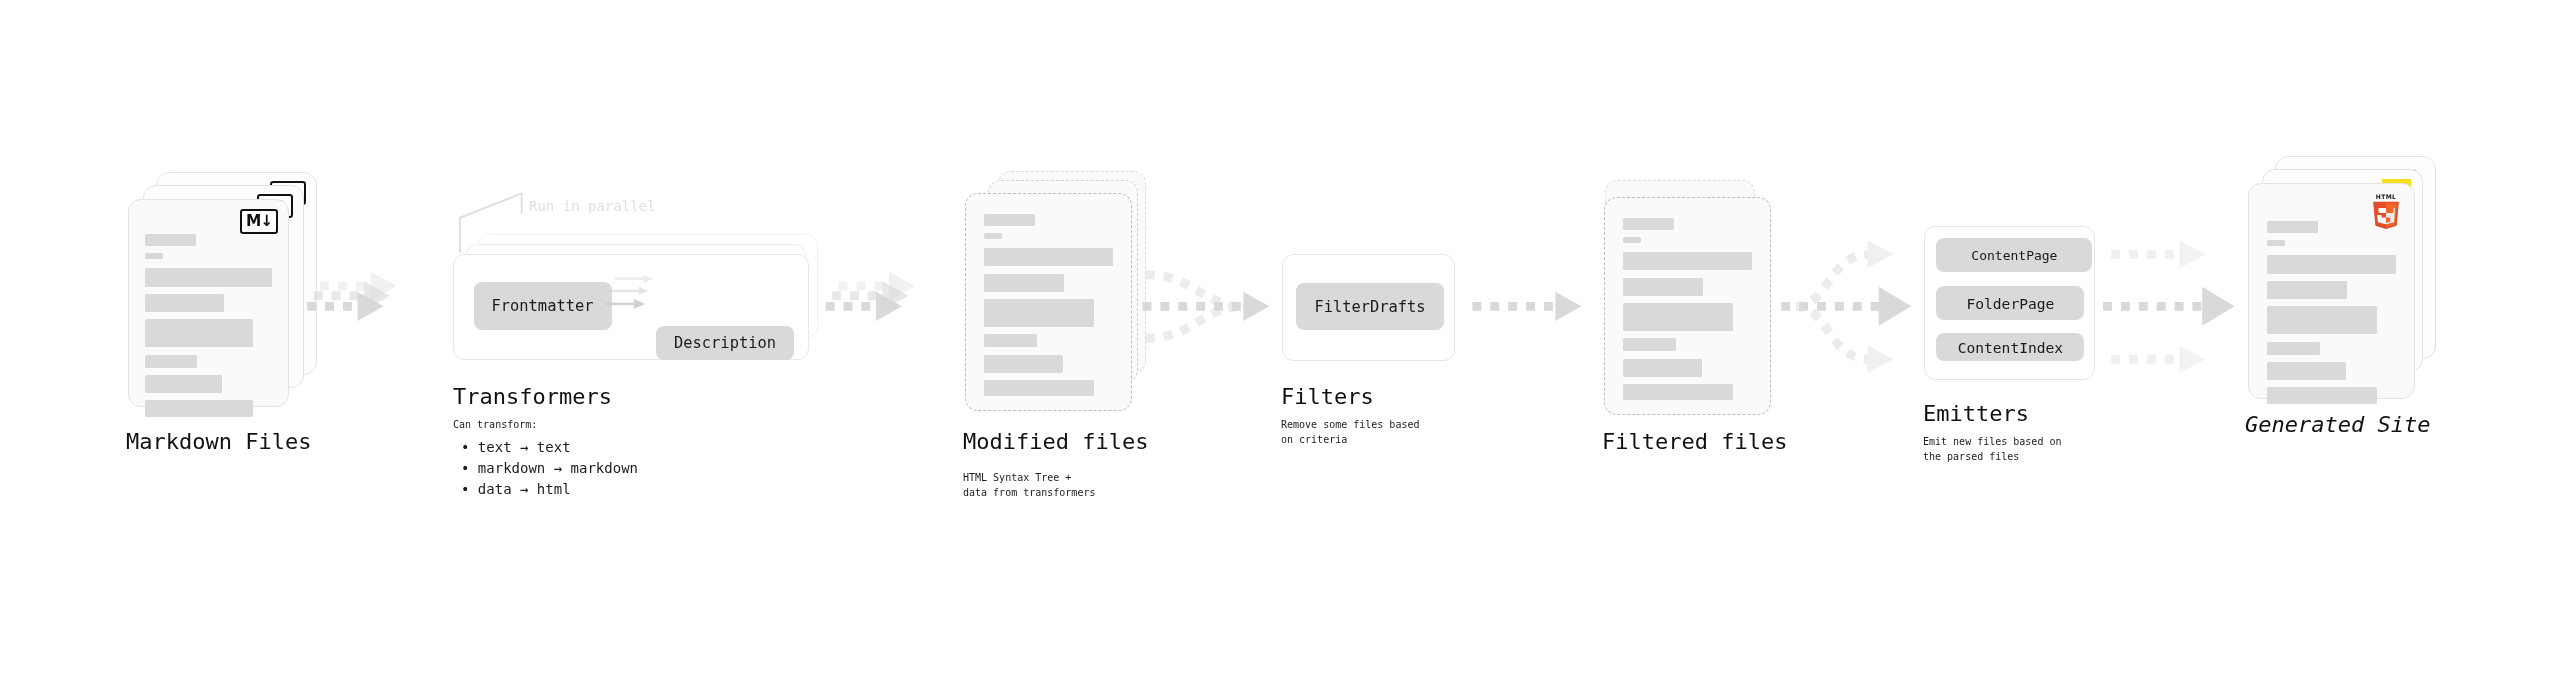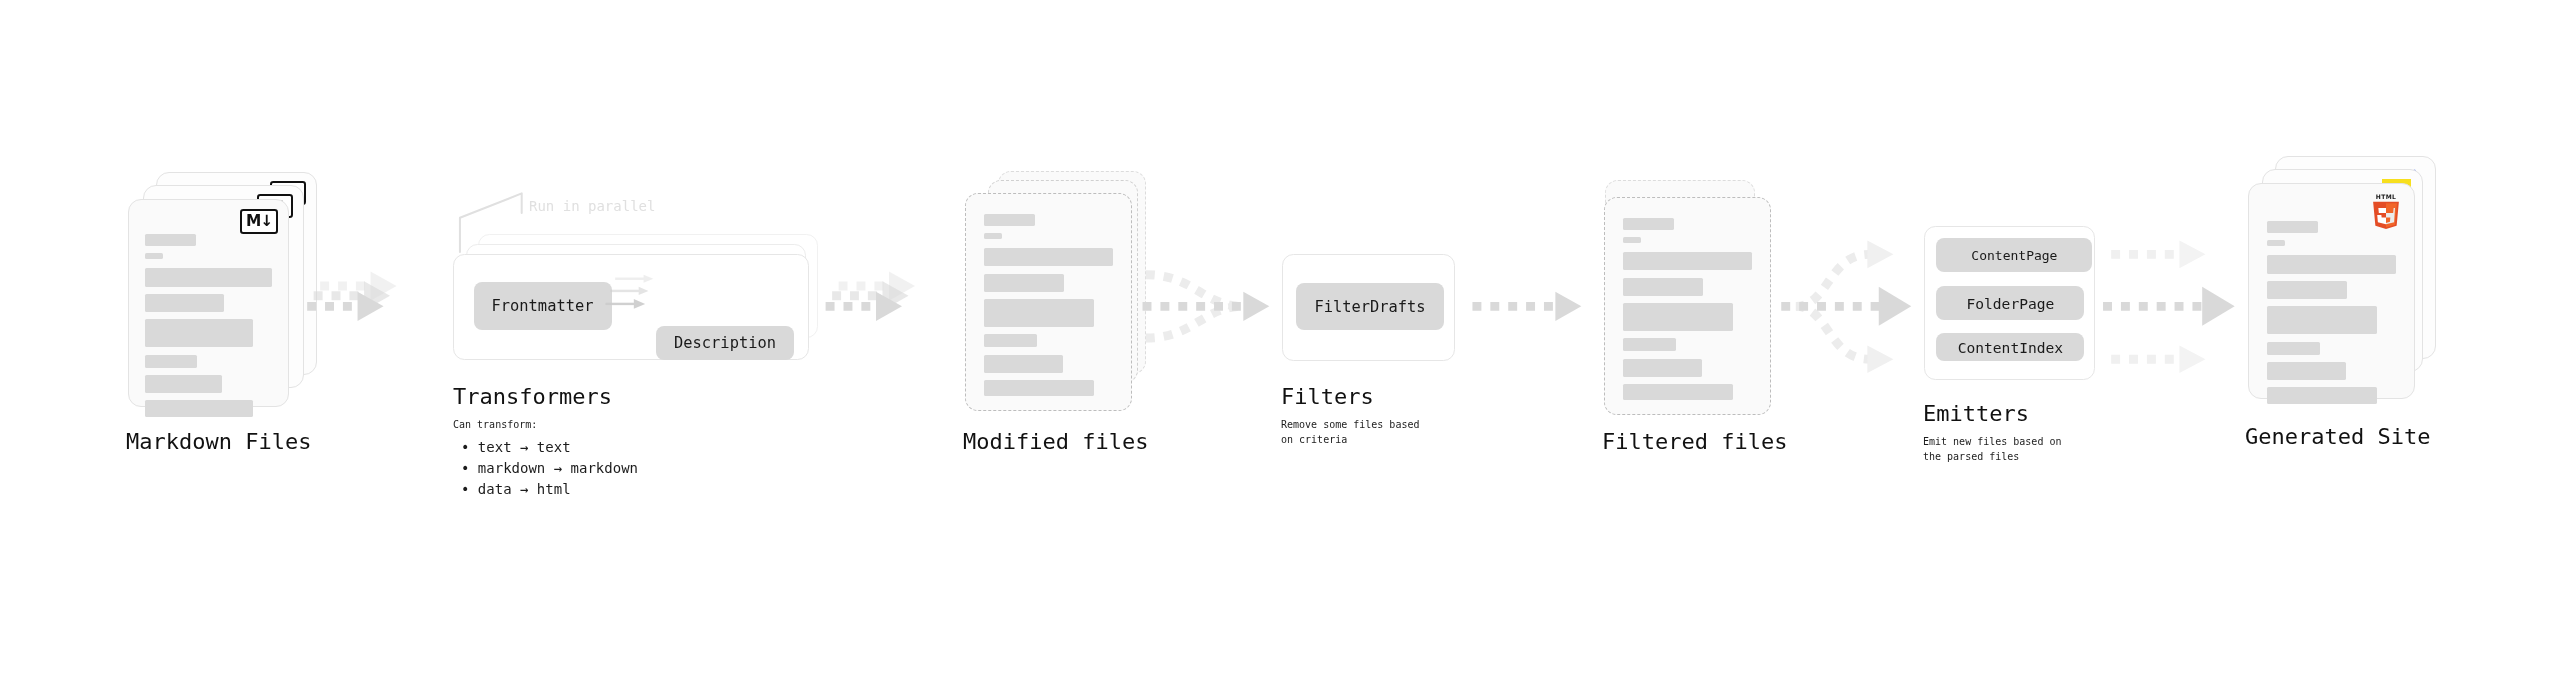--- a/index.html
+++ b/index.html
@@ -186,20 +186,22 @@
         <div class="ln" style="width:100%; height:18.7px;"></div>
         <div class="ln" style="width:62%; height:18px;"></div>
         <div class="ln" style="width:85%; height:28px;"></div>
         <div class="ln" style="width:41%; height:13px;"></div>
         <div class="ln" style="width:61%; height:18px;"></div>
         <div class="ln" style="width:85%; height:16.3px;"></div>
       </div>
     </div>
   </div>
   <div class="title" style="left:963px; top:429px;">Modified files</div>
+  <div class="subtitle" style="left:963px; top:470px;">HTML Syntax Tree +
+data from transformers</div>
 
   <div class="groupbox" style="left:1282px; top:254px; width:173px; height:107px;">
     <div class="chip" style="left:13px; top:28.4px; width:148px; height:47px;">FilterDrafts</div>
   </div>
   <div class="title" style="left:1281px; top:384px;text-align:right;">Filters</div>
   <div class="subtitle" style="left:1281px; top:417px;">Remove some files based
 on criteria</div>
 
   <div class="cardstack">
     <div class="card dashed" style="left:1605px; top:180px; width:150px; height:203px; border-color:#dcdcdc;"></div>
@@ -254,21 +256,21 @@
         <div class="ln" style="width:18px; height:5.7px; margin-bottom:9px;"></div>
         <div class="ln" style="width:100%; height:18.7px;"></div>
         <div class="ln" style="width:62%; height:18px;"></div>
         <div class="ln" style="width:85%; height:28px;"></div>
         <div class="ln" style="width:41%; height:13px;"></div>
         <div class="ln" style="width:61%; height:18px;"></div>
         <div class="ln" style="width:85%; height:16.3px;"></div>
       </div>
     </div>
   </div>
-  <div class="title" style="left:2245px; top:424px;">Generated Site</div>
+  <div class="title" style="left:2245px; top:412px;font-style:italic;">Generated Site</div>
 
   <svg class="svg-layer" width="2576" height="681" viewBox="0 0 3170 838">
     <defs>
       <g id="dashArrow">
         <line x1="0" y1="0" x2="64" y2="0" stroke="#d9d9d9" stroke-width="11" stroke-dasharray="11 11" stroke-linecap="butt"></line>
         <path d="M62 -18 L94 0 L62 18 Z" fill="#d9d9d9"></path>
       </g>
     </defs>
 
     <g>

